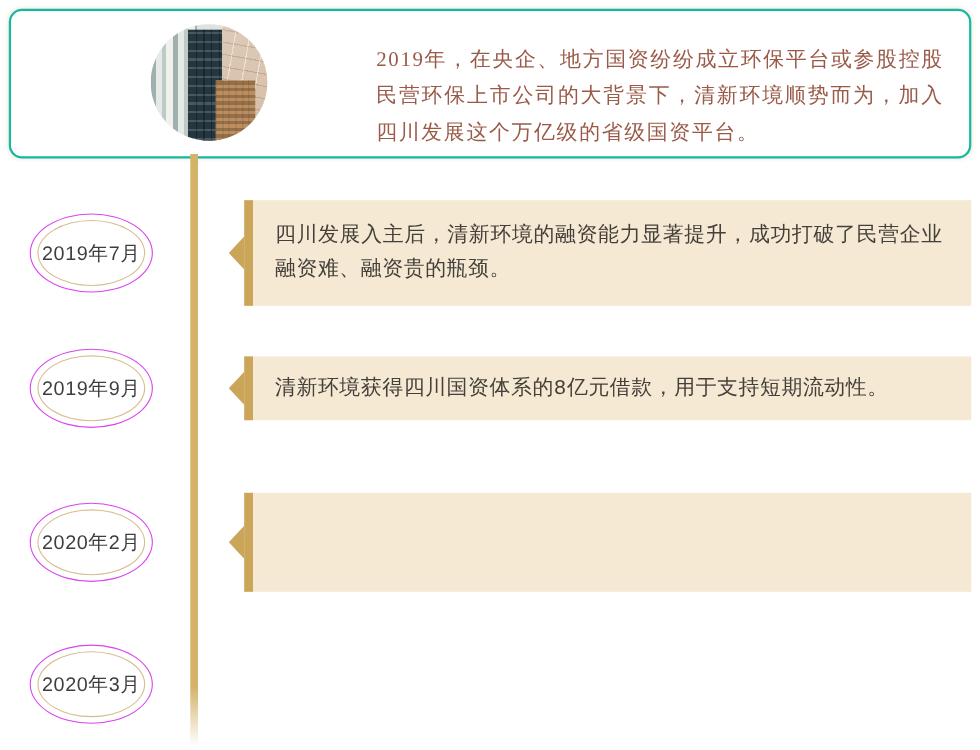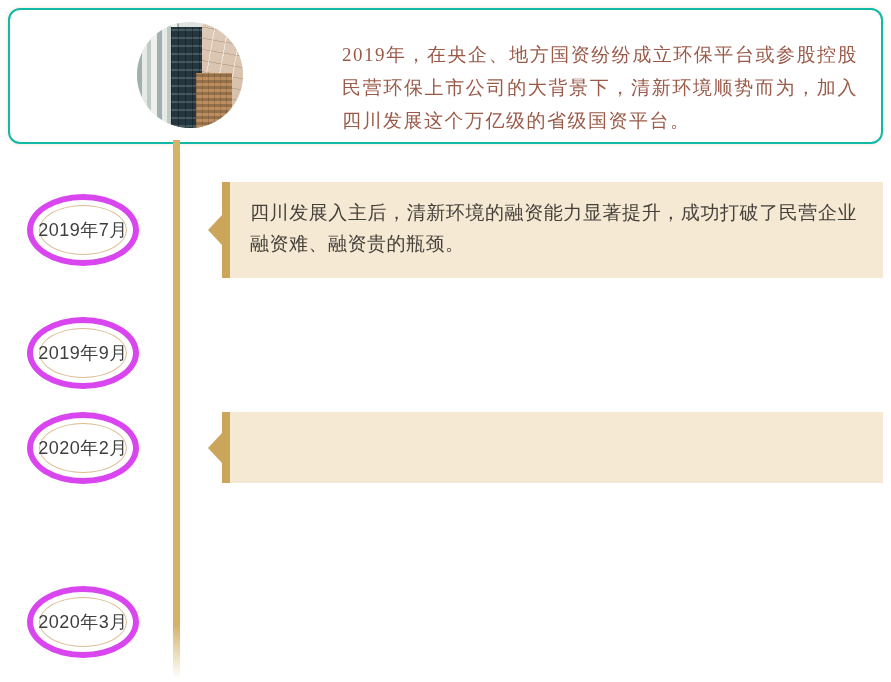--- a/index.html
+++ b/index.html
@@ -48,21 +48,21 @@
   }
   
   .timeline-line{
     position:absolute;left:173px;top:140px;width:7px;height:538px;
     background:linear-gradient(to bottom,#d4b268 0%,#d4b268 90%,rgba(212,178,104,0) 100%);
   }
   
   .row{position:absolute;left:0;width:891px;}
   .oval{
     position:absolute;left:27px;top:50%;transform:translateY(-50%);
-    width:112px;height:72px;border:6px solid #d946ef;border-radius:50%;
+    width:112px;height:72px;border:1px solid #d946ef;border-radius:50%;
     display:flex;align-items:center;justify-content:center;box-sizing:border-box;
   }
   .oval-inner{
     position:absolute;left:6px;right:6px;top:5px;bottom:5px;
     border:1px solid #d9bd92;border-radius:50%;
   }
   .oval .date{
     position:relative;font-size:18px;color:#3e3e3e;letter-spacing:.5px;white-space:nowrap;
   }
   .card{
@@ -109,23 +109,28 @@
       <div class="arrow"></div>
       <p>四川发展入主后，清新环境的融资能力显著提升，成功打破了民营企业融资难、融资贵的瓶颈。</p>
     </div>
   </div>
 
   <div class="row" style="top:324px;height:58px;">
     <div class="oval">
       <span class="oval-inner"></span>
       <span class="date">2019年9月</span>
     </div>
+    <div class="card">
+      <div class="bar"></div>
+      <div class="arrow"></div>
+      <p>清新环境获得四川国资体系的8亿元借款，用于支持短期流动性。</p>
+    </div>
   </div>
 
-  <div class="row" style="top:412px;height:71px;">
+  <div class="row" style="top:448px;height:90px;">
     <div class="oval">
       <span class="oval-inner"></span>
       <span class="date">2020年2月</span>
     </div>
     <div class="card">
       <div class="bar"></div>
       <div class="arrow"></div>
     </div>
   </div>
 

